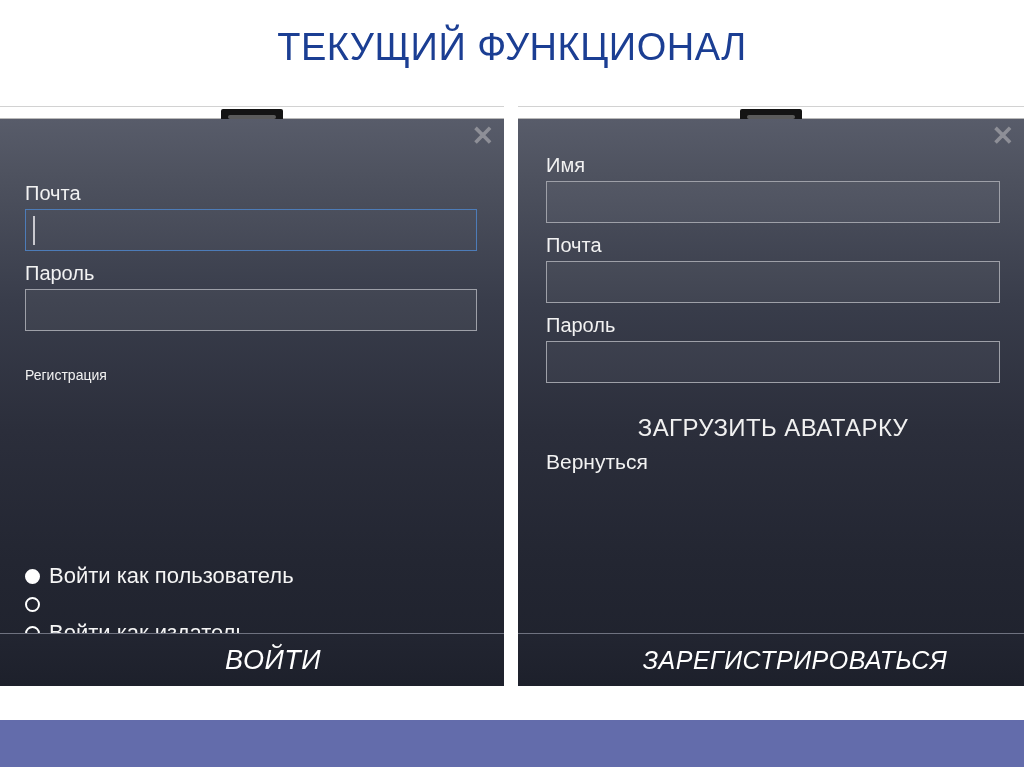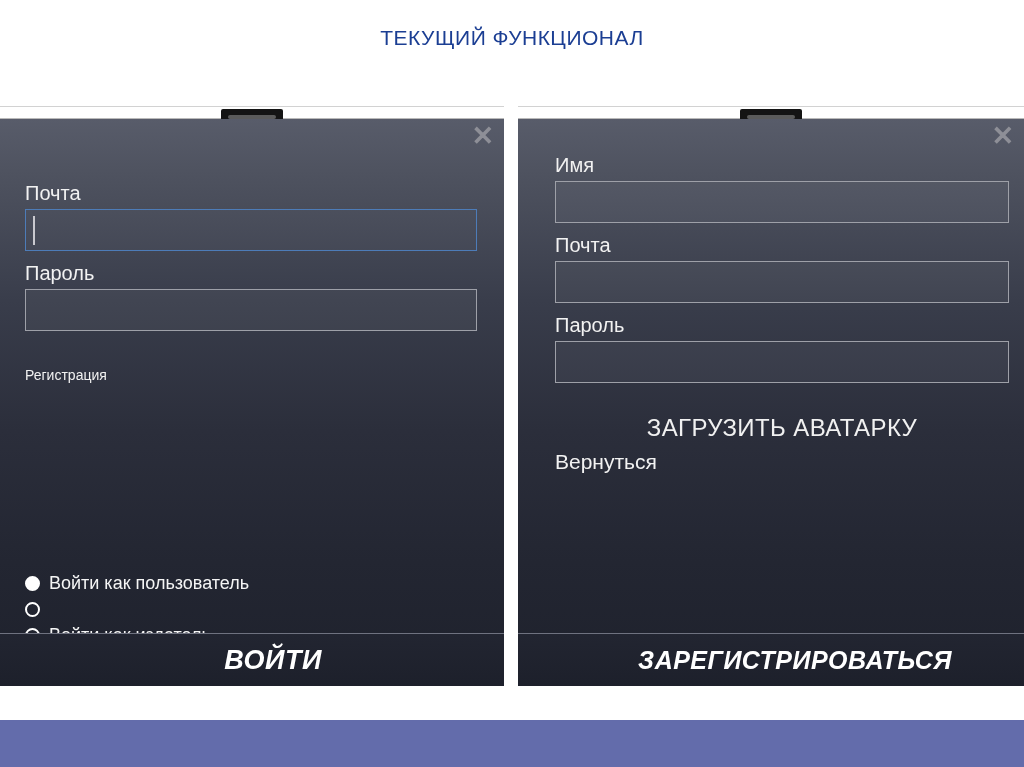--- a/index.html
+++ b/index.html
@@ -17,21 +17,21 @@
     background: #ffffff;
   }
 
   
   .slide-title {
     position: absolute;
     left: 0;
     top: 26px;
     width: 1024px;
     text-align: center;
-    font-size: 21px;
+    font-size: 38px;
     font-weight: 400;
     letter-spacing: 0.5px;
     color: #1b3e93;
     white-space: nowrap;
   }
 
   
   .bottom-band {
     position: absolute;
     left: 0;
@@ -173,21 +173,21 @@
     box-sizing: border-box;
     margin-right: 9px;
     flex: 0 0 auto;
     background: transparent;
   }
   .radio-mark.checked {
     background: #ffffff;
   }
   .radio-label {
     color: #f5f5f5;
-    font-size: 18px;
+    font-size: 22px;
     white-space: nowrap;
   }
 
   
   .screen-footer {
     position: absolute;
     left: 0;
     bottom: 0;
     width: 100%;
     height: 53px;
@@ -195,21 +195,21 @@
     background: linear-gradient(to bottom, #222531 0%, #1d202b 100%);
     box-sizing: border-box;
     display: flex;
     align-items: center;
     justify-content: center;
     cursor: pointer;
   }
   .screen-footer .btn-text {
     color: #ffffff;
     font-size: 27px;
-    font-weight: 700;
+    font-weight: 400;
     font-style: italic;
     letter-spacing: 0.5px;
     white-space: nowrap;
     transform: translateX(21px);
   }
   .screen-footer.right .btn-text {
     font-size: 25px;
     transform: translateX(24px);
   }
 
@@ -290,21 +290,21 @@
 <div class="phone phone-right">
 
   <div class="phone-topbar">
     <div class="speaker-notch"></div>
   </div>
 
   <div class="screen">
 
     <div class="close-x">✕</div>
 
-    <div class="form-area" style="left:37px; top:35px; width:454px;">
+    <div class="form-area" style="left:28px; top:35px; width:454px;">
 
       <div class="field-group">
         <div class="field-label">Имя</div>
         <div class="field-input"></div>
       </div>
 
       <div class="field-group">
         <div class="field-label">Почта</div>
         <div class="field-input"></div>
       </div>

